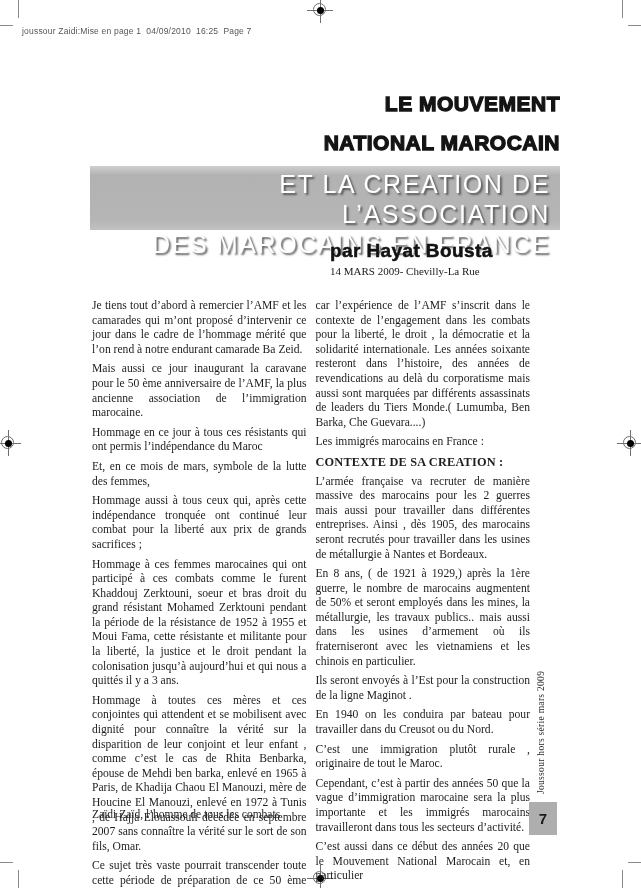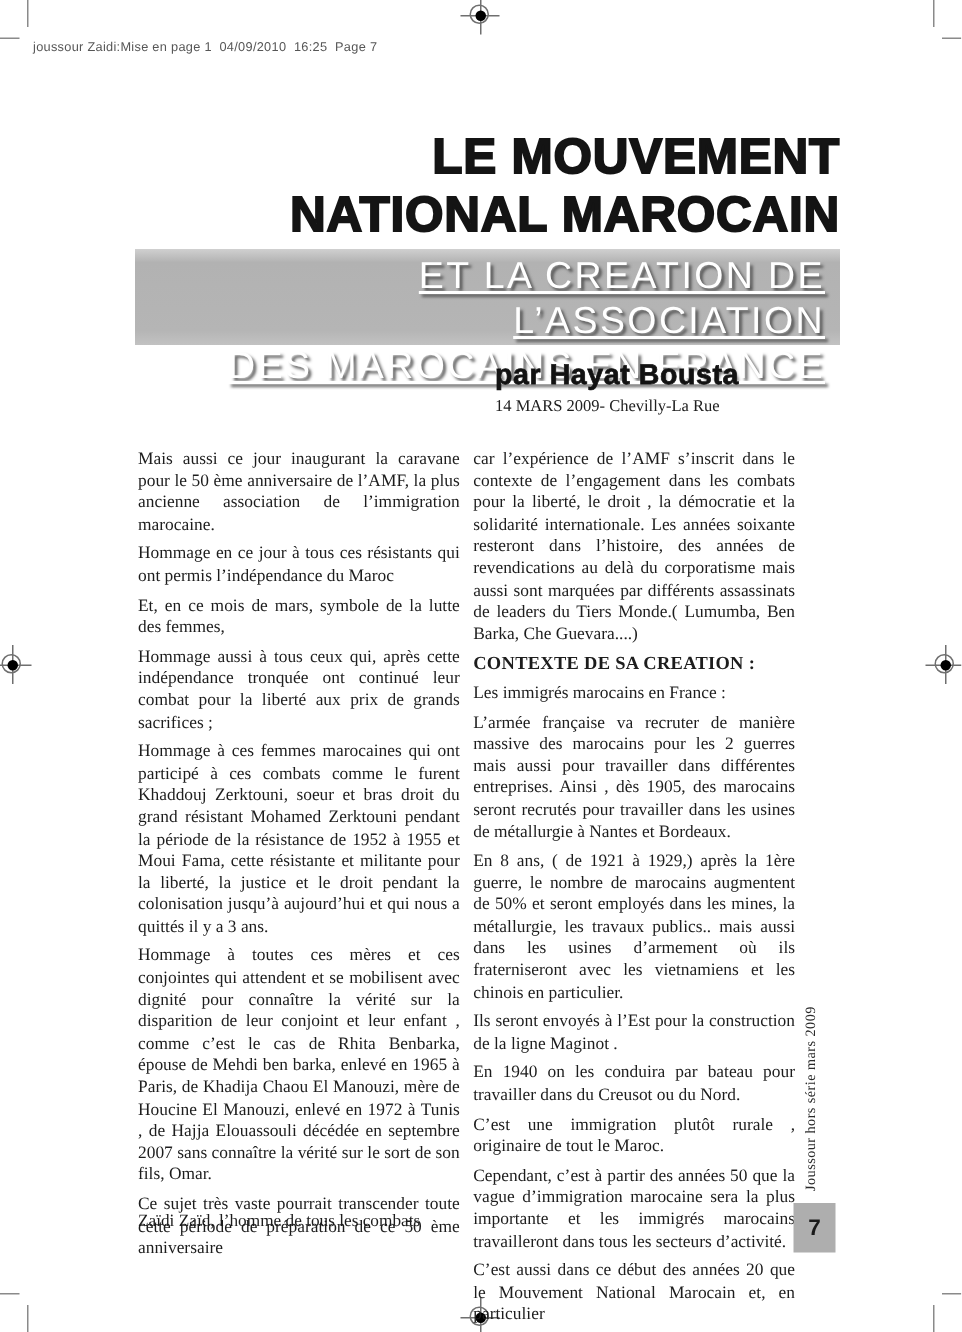--- a/index.html
+++ b/index.html
@@ -31,32 +31,31 @@
   .regmark .ring { position:absolute; left:6px; top:6px; width:13px; height:13px; border:1px solid #6f6f6f; border-radius:50%; }
   .regmark .dot  { position:absolute; left:9.5px; top:9.5px; width:7px; height:7px; background:#000; border-radius:50%; }
   .reg-top    { left:307px; top:-3px;  }
   .reg-bottom { left:307px; top:865px; }
   .reg-left   { left:-5px;  top:430px; }
   .reg-right  { left:617px; top:430px; }
   
   .title-block {
     position:absolute; left:90px; top:84px; width:470px;
     font-family:"Liberation Sans", sans-serif; font-weight:bold;
-    font-size:33px; line-height:39px; text-align:right; color:#141414;
+    font-size:21px; line-height:39px; text-align:right; color:#141414;
     letter-spacing:.5px; -webkit-text-stroke:1.3px #141414;
   }
   
   .banner {
     position:absolute; left:90px; top:166px; width:470px; height:64px;
     background:linear-gradient(180deg,#d0d0d0 0%, #b2b2b2 14%, #b5b5b5 85%, #c2c2c2 100%);
     font-family:"Liberation Sans", sans-serif; color:#ffffff;
     font-size:25px; line-height:30px; text-align:right;
     padding:3px 10px 0 0; letter-spacing:1.6px;
     text-shadow:2px 2px 2px rgba(70,70,70,.85);
-    text-decoration:underline;
   }
   
   .byline { position:absolute; left:330px; top:240px; width:235px; text-align:left; }
   .byline .author {
     font-family:"Liberation Sans", sans-serif; font-weight:bold;
     font-size:19px; color:#121212; letter-spacing:.4px; -webkit-text-stroke:.5px #121212;
   }
   .byline .dateplace { font-size:11px; margin-top:3px; color:#202020; }
   
   .columns {
@@ -135,32 +134,33 @@
     <div>DES MAROCAINS EN FRANCE</div>
   </div>
 
   <div class="byline">
     <div class="author">par Hayat Bousta</div>
     <div class="dateplace">14 MARS 2009- Chevilly-La Rue</div>
   </div>
 
   <div class="columns">
     <div class="col">
+        <p class="para">Je tiens tout d’abord à remercier l’AMF et les camarades qui m’ont proposé d’intervenir ce jour dans le cadre de l’hommage mérité que l’on rend à notre endurant camarade  Ba Zeid.</p>
         <p class="para">Mais aussi ce jour inaugurant la caravane pour le 50 ème anniversaire de l’AMF, la plus ancienne association de l’immigration marocaine.</p>
         <p class="para">Hommage en ce jour à tous ces résistants qui ont permis l’indépendance du Maroc</p>
         <p class="para">Et, en ce mois de mars, symbole de la lutte des femmes,</p>
         <p class="para">Hommage aussi à tous ceux qui, après cette indépendance tronquée ont continué leur combat pour la liberté aux prix de grands sacrifices ;</p>
         <p class="para">Hommage à ces femmes marocaines qui ont participé à ces combats comme le furent Khaddouj Zerktouni, soeur et bras droit du grand résistant Mohamed Zerktouni pendant la période de la résistance de 1952 à 1955  et Moui Fama, cette résistante  et militante pour la liberté, la justice et le droit pendant la colonisation jusqu’à aujourd’hui et qui nous a quittés il y a 3 ans.</p>
         <p class="para">Hommage à toutes ces mères et ces conjointes qui attendent et se mobilisent  avec dignité pour connaître  la vérité sur la disparition de leur conjoint  et leur enfant , comme c’est le cas de Rhita Benbarka, épouse de Mehdi ben barka, enlevé en 1965 à Paris, de Khadija Chaou El Manouzi, mère de Houcine El Manouzi, enlevé en 1972 à Tunis , de Hajja Elouassouli décédée  en septembre 2007 sans connaître la vérité sur le sort  de  son  fils, Omar.</p>
         <p class="para">Ce sujet très vaste pourrait transcender toute cette période de préparation de ce 50 ème anniversaire</p>
       </div>
     <div class="col">
         <p class="para">car l’expérience de l’AMF s’inscrit dans le contexte de l’engagement dans les combats pour la liberté, le droit , la démocratie et la solidarité internationale. Les années soixante resteront dans l’histoire, des années de revendications au delà du corporatisme mais aussi sont marquées par différents assassinats de leaders du Tiers Monde.( Lumumba, Ben Barka, Che Guevara....)</p>
+        <p class="para">Les immigrés marocains en France :</p>
         <p class="para para-heading">CONTEXTE DE  SA CREATION :</p>
-        <p class="para">Les immigrés marocains en France :</p>
         <p class="para">L’armée française va recruter de manière massive des marocains pour les 2 guerres mais aussi pour travailler dans différentes entreprises. Ainsi , dès 1905, des marocains seront recrutés pour travailler dans les usines de métallurgie à Nantes et Bordeaux.</p>
         <p class="para">En 8 ans, ( de 1921 à 1929,) après la 1ère guerre, le nombre de marocains augmentent de 50% et seront employés dans les mines, la métallurgie, les travaux publics.. mais aussi dans les usines d’armement où ils fraterniseront avec les vietnamiens et les chinois en particulier.</p>
         <p class="para">Ils seront envoyés à l’Est pour la construction de la ligne Maginot .</p>
         <p class="para">En 1940 on les conduira par bateau pour travailler dans du Creusot ou du Nord.</p>
         <p class="para">C’est une immigration plutôt rurale , originaire de tout le Maroc.</p>
         <p class="para">Cependant, c’est à partir des années 50 que la vague d’immigration marocaine sera la plus importante et  les immigrés marocains travailleront dans tous les secteurs d’activité.</p>
         <p class="para">C’est aussi dans ce début des années 20 que le Mouvement National Marocain et, en particulier</p>
       </div>
   </div>
 

